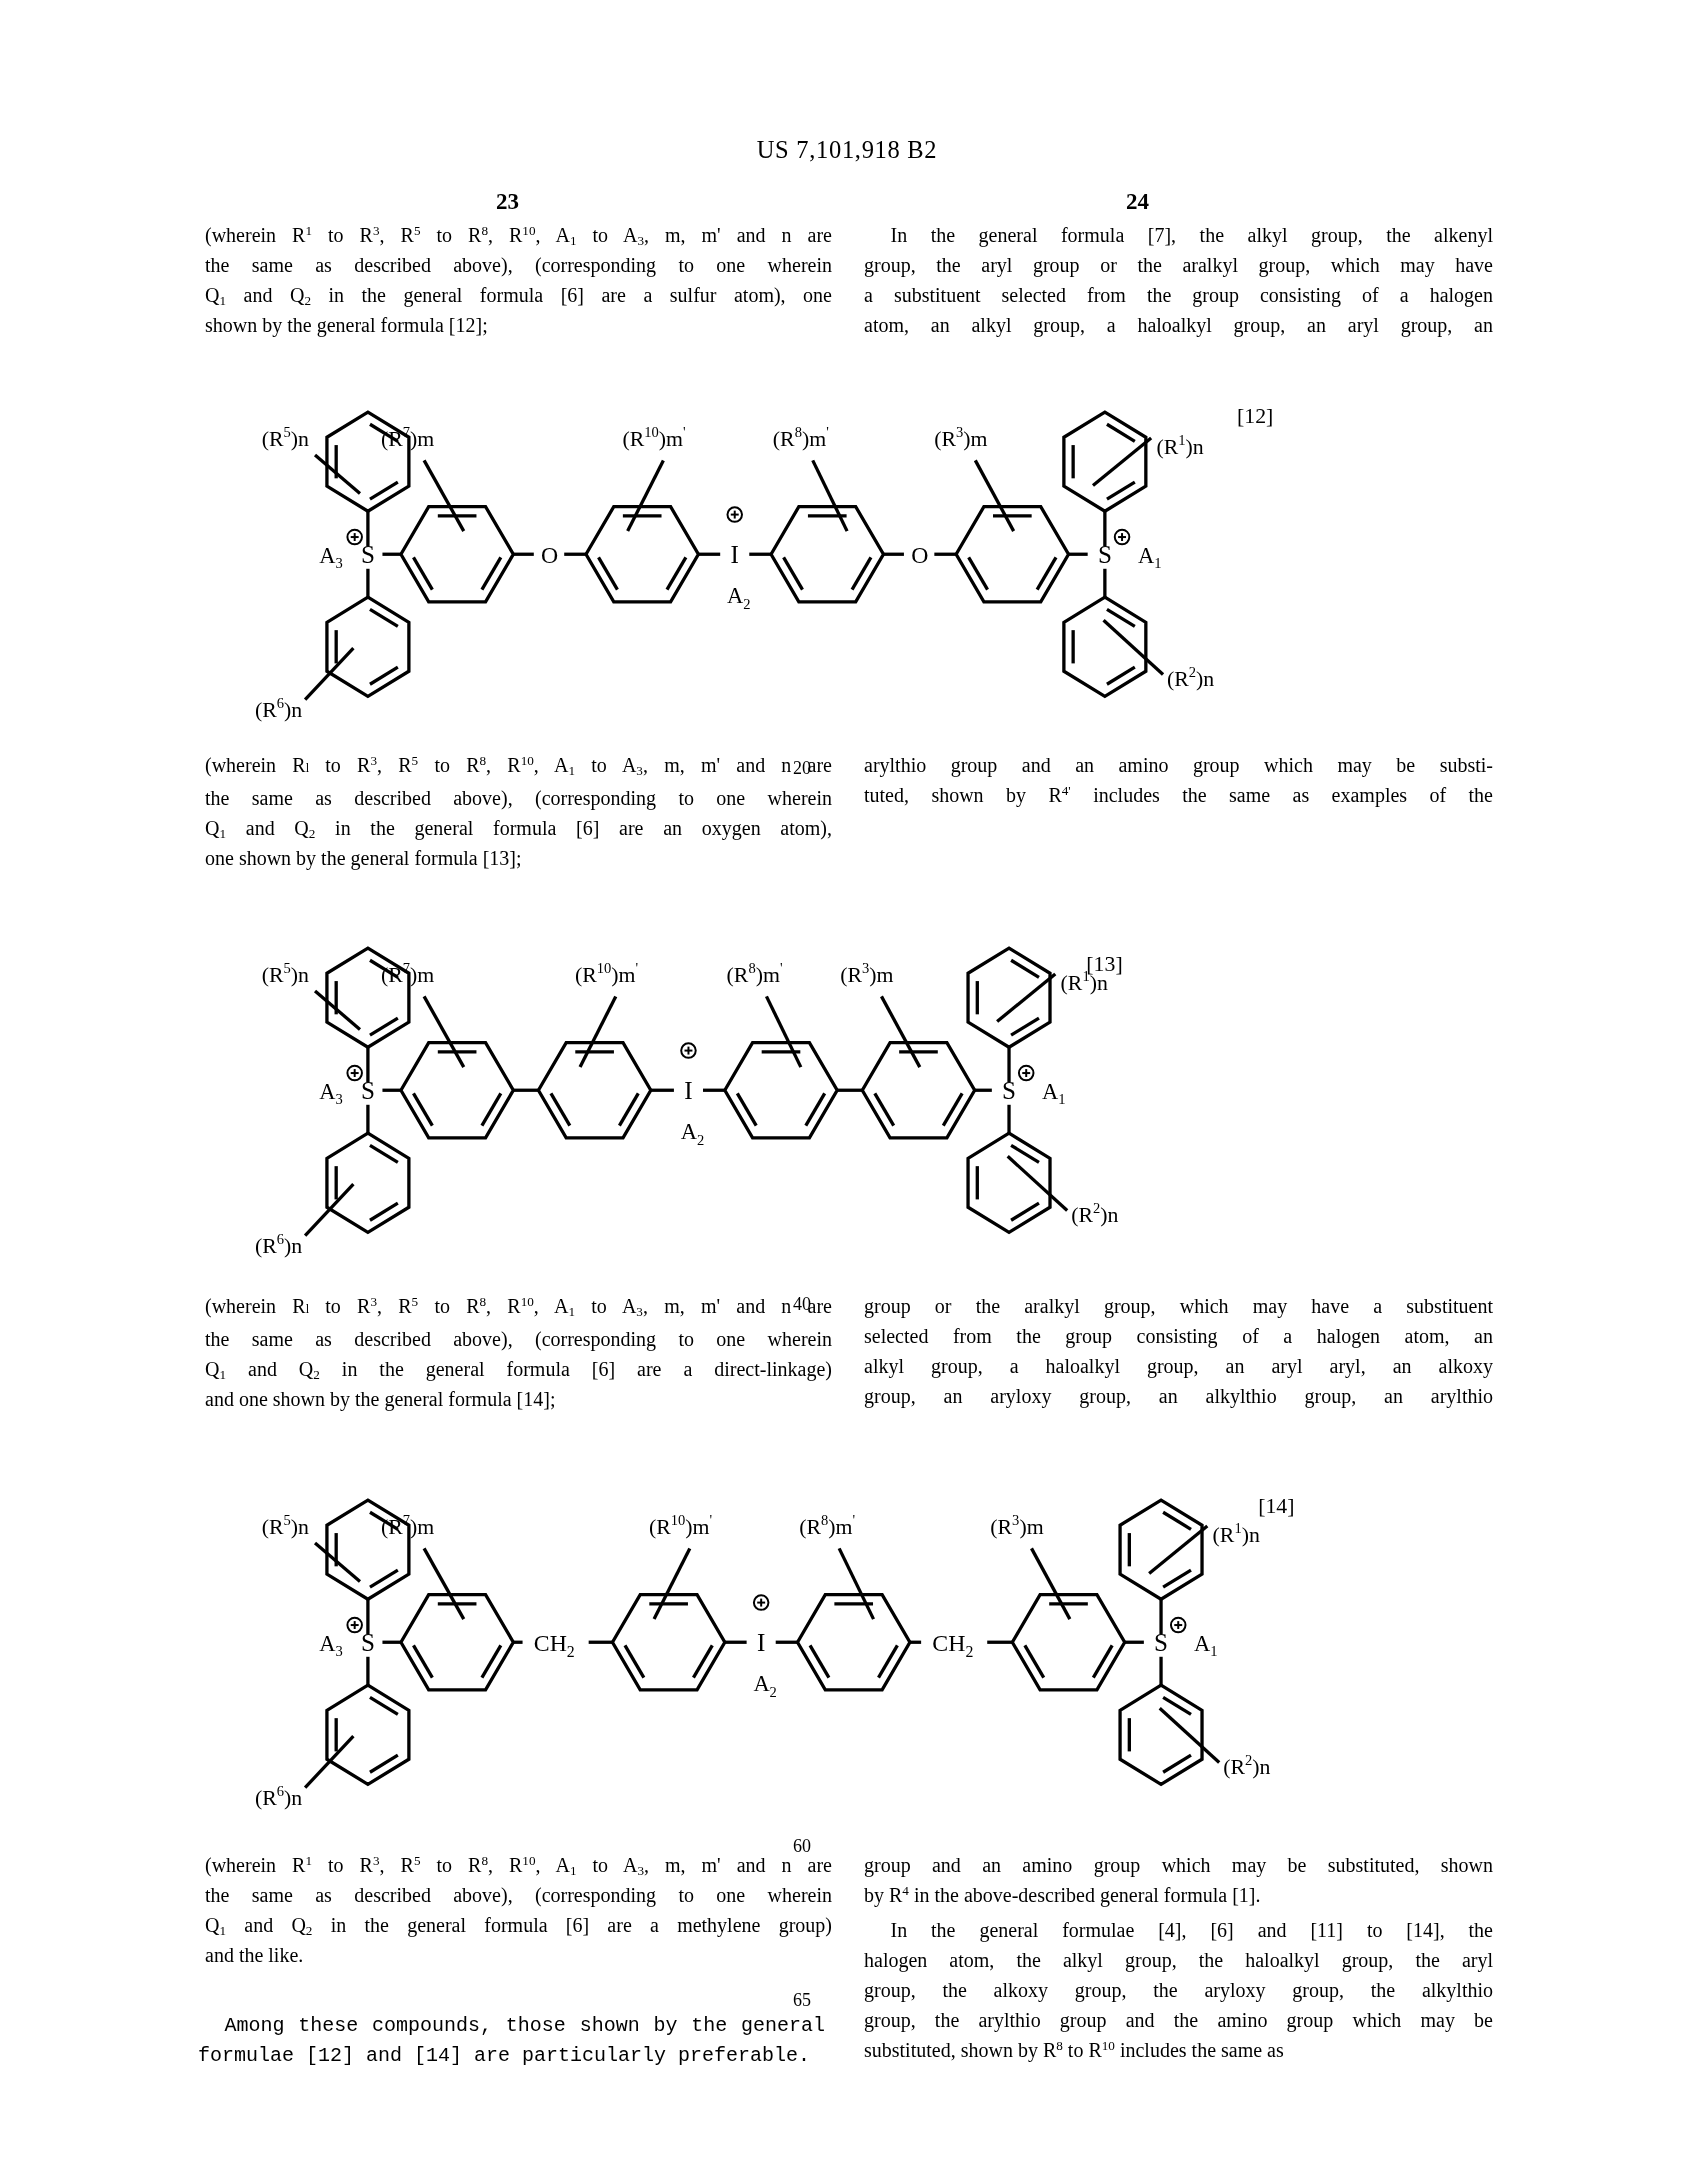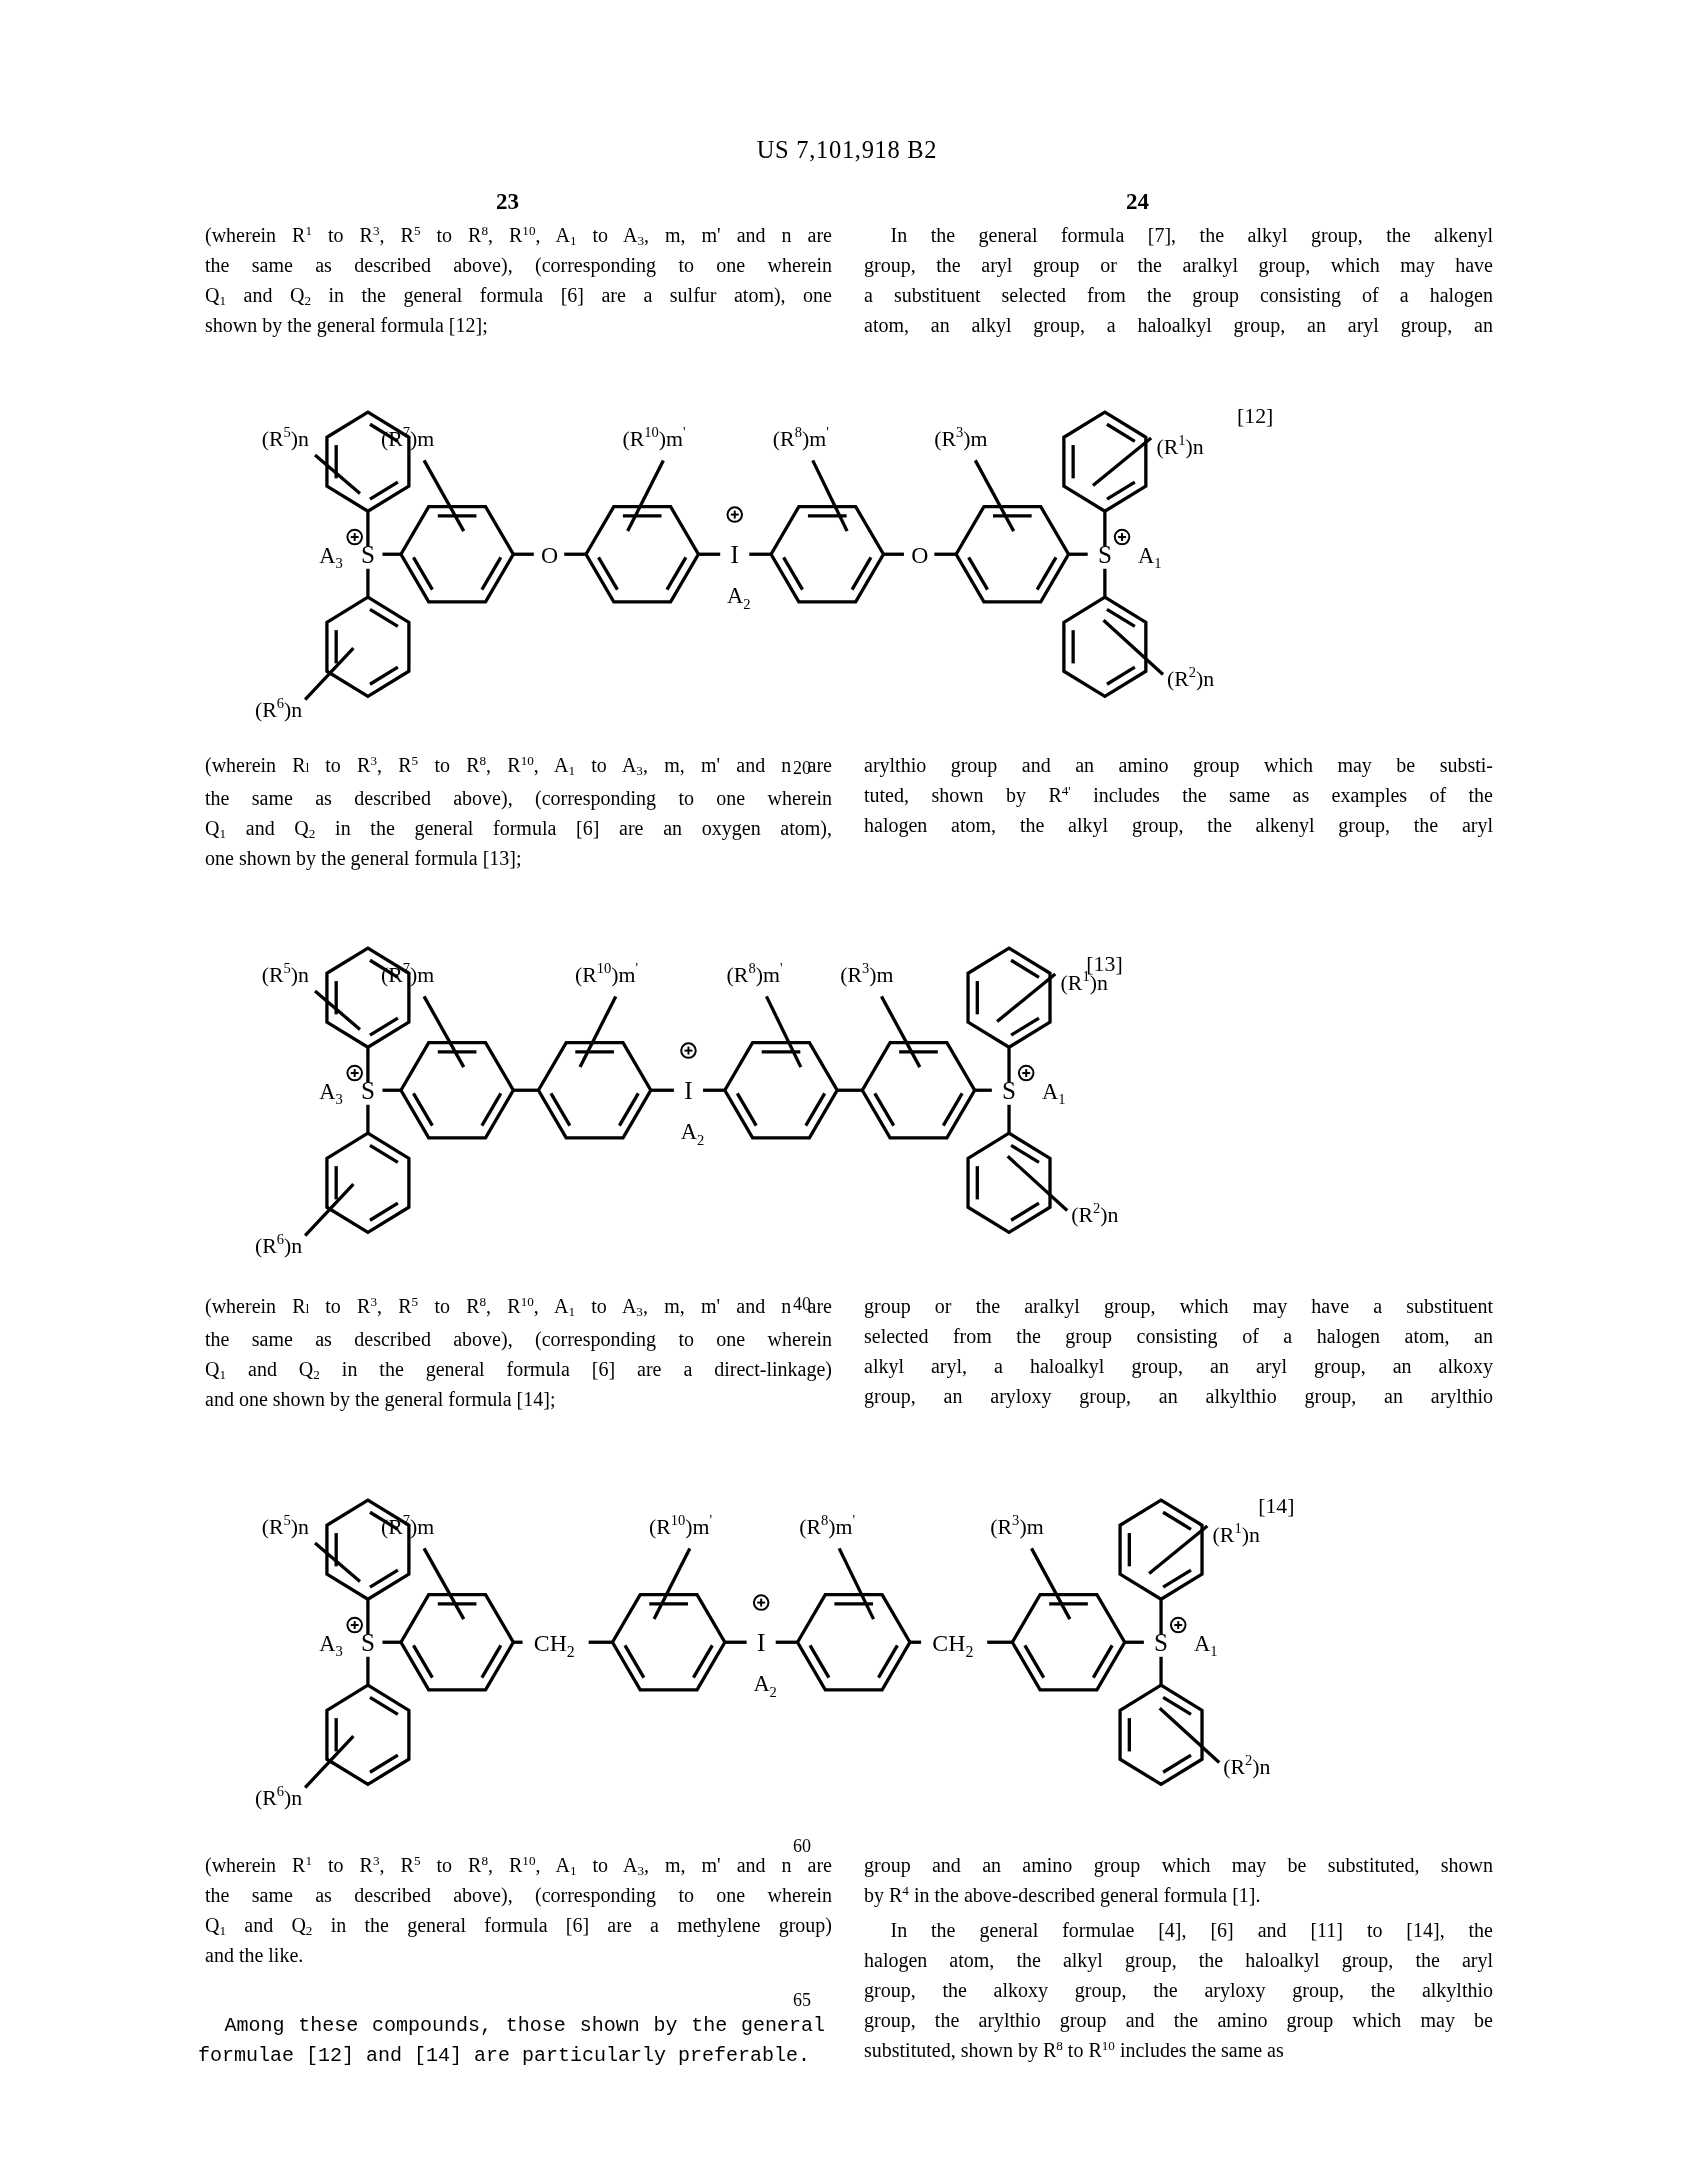--- a/index.html
+++ b/index.html
@@ -64,32 +64,31 @@
   </div>
 <div class="tb" id="L2">
     <div class="tline just">(wherein R<span class="sm">l</span> to R<sup>3</sup>, R<sup>5</sup> to R<sup>8</sup>, R<sup>10</sup>, A<sub>1</sub> to A<sub>3</sub>, m, m' and n are</div>
     <div class="tline just">the same as described above), (corresponding to one wherein</div>
     <div class="tline just">Q<sub>1</sub> and Q<sub>2</sub> in the general formula [6] are an oxygen atom),</div>
     <div class="tline">one shown by the general formula [13];</div>
   </div>
 <div class="tb" id="R2">
     <div class="tline just">arylthio group and an amino group which may be substi-</div>
     <div class="tline just">tuted, shown by R<sup>4'</sup> includes the same as examples of the</div>
-    <div class="tline just">halogen atom, the alkyl group, the alkenyl group, the aryl</div>
   </div>
 <div class="tb" id="L3">
     <div class="tline just">(wherein R<span class="sm">l</span> to R<sup>3</sup>, R<sup>5</sup> to R<sup>8</sup>, R<sup>10</sup>, A<sub>1</sub> to A<sub>3</sub>, m, m' and n are</div>
     <div class="tline just">the same as described above), (corresponding to one wherein</div>
     <div class="tline just">Q<sub>1</sub> and Q<sub>2</sub> in the general formula [6] are a direct-linkage)</div>
     <div class="tline">and one shown by the general formula [14];</div>
   </div>
 <div class="tb" id="R3">
     <div class="tline just">group or the aralkyl group, which may have a substituent</div>
     <div class="tline just">selected from the group consisting of a halogen atom, an</div>
-    <div class="tline just">alkyl aryl, a haloalkyl group, an aryl group, an alkoxy</div>
+    <div class="tline just">alkyl group, a haloalkyl group, an aryl aryl, an alkoxy</div>
     <div class="tline just">group, an aryloxy group, an alkylthio group, an arylthio</div>
   </div>
 <div class="tb" id="L4a">
     <div class="tline just">(wherein R<sup>1</sup> to R<sup>3</sup>, R<sup>5</sup> to R<sup>8</sup>, R<sup>10</sup>, A<sub>1</sub> to A<sub>3</sub>, m, m' and n are</div>
     <div class="tline just">the same as described above), (corresponding to one wherein</div>
     <div class="tline just">Q<sub>1</sub> and Q<sub>2</sub> in the general formula [6] are a methylene group)</div>
     <div class="tline">and the like.</div>
   </div>
 <div class="tb" id="L4b">
     <div class="tline just ind">Among these compounds, those shown by the general</div>

